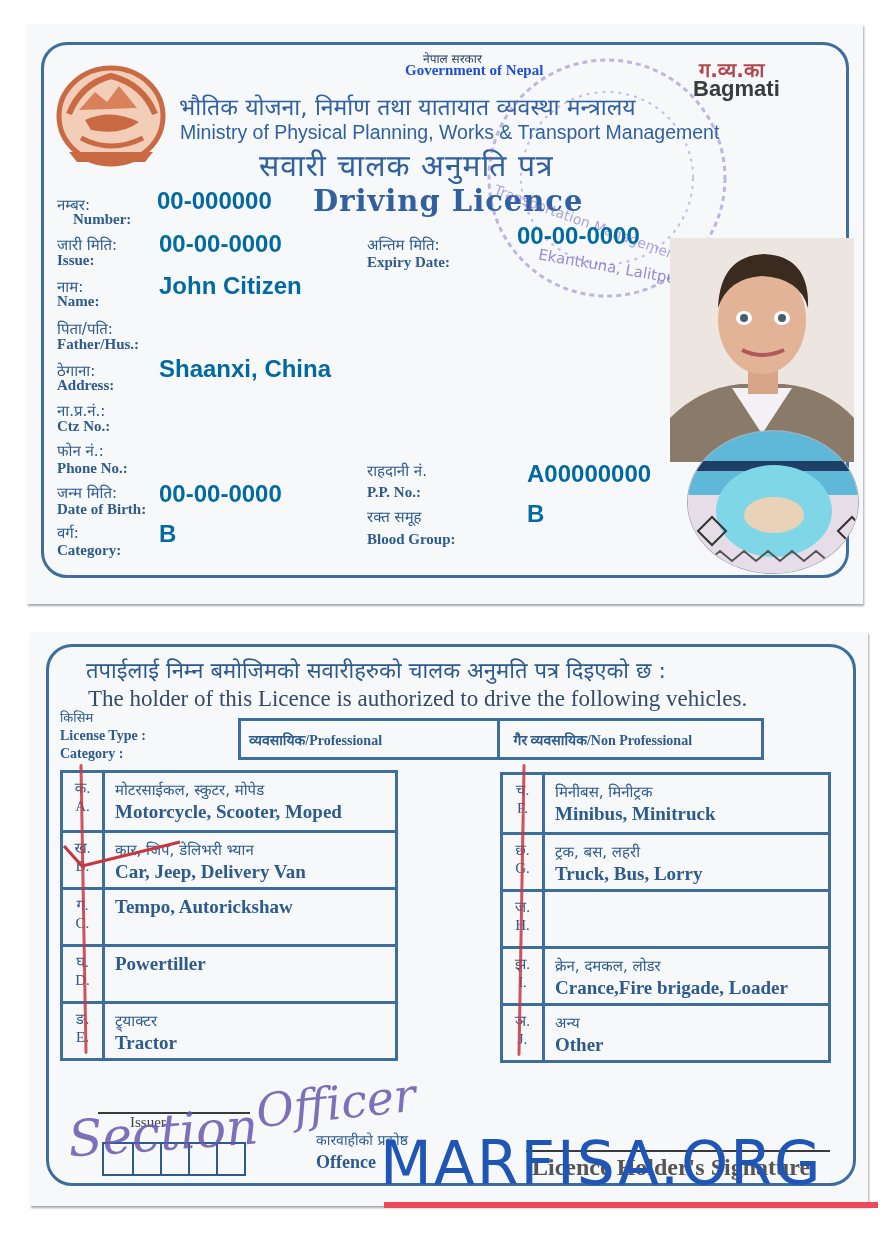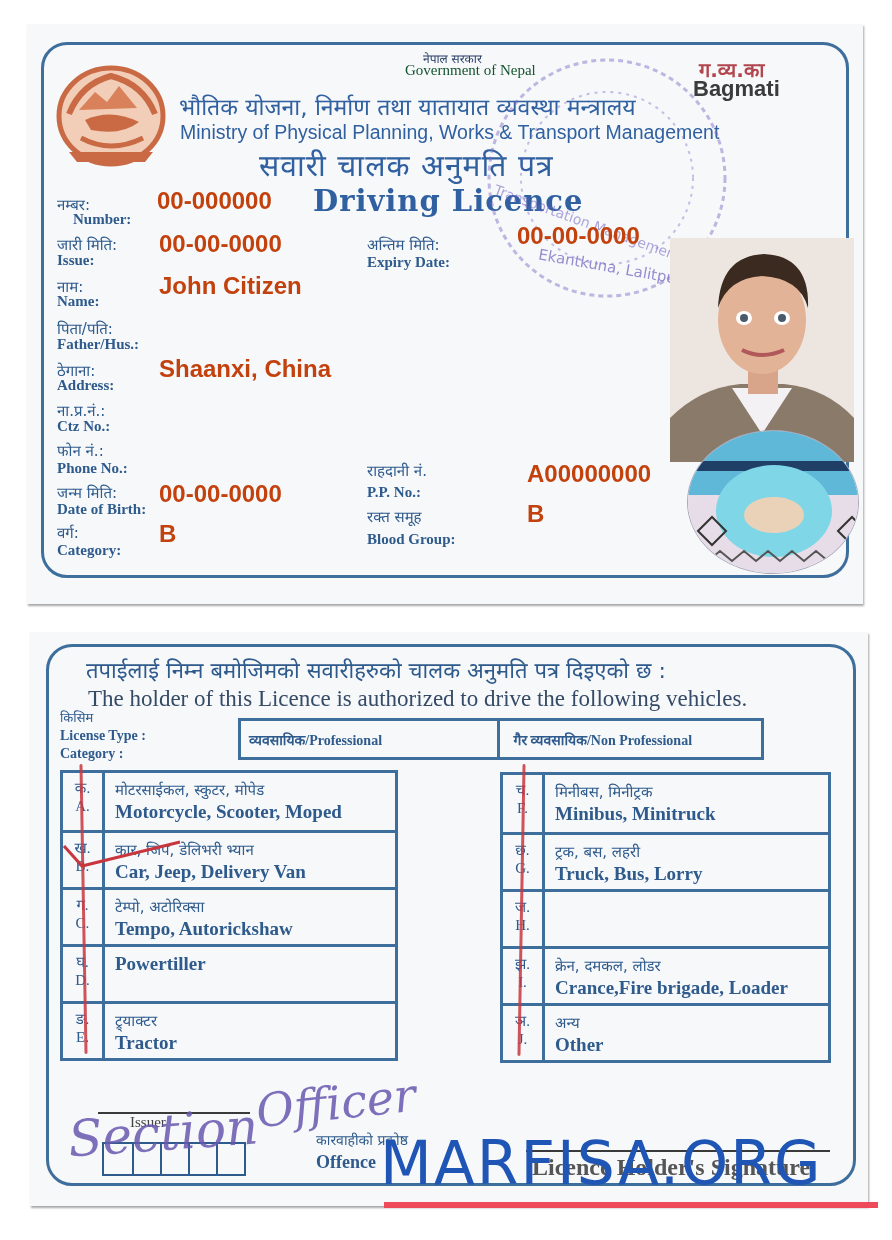--- a/index.html
+++ b/index.html
@@ -13,31 +13,31 @@
   .frame { position: absolute; border: 3px solid #3d6e9c; border-radius: 26px; }
   .front .frame { left: 14px; top: 18px; width: 808px; height: 536px; }
   .back .frame  { left: 16px; top: 12px; width: 810px; height: 542px; }
 
   .abs { position: absolute; white-space: nowrap; }
 
   
   .emblem { position: absolute; left: 24px; top: 30px; width: 120px; height: 120px; }
   .serial { color: #b54a55; font-family: "Liberation Serif", serif; font-size: 62px; letter-spacing: 2px; left: 164px; top: 26px; opacity: 0.92; }
   .gov-np { font-family: "DejaVu Sans", sans-serif; font-size: 12px; color: #2a3f66; left: 396px; top: 26px; }
-  .gov-en { font-family: "Liberation Serif", serif; font-weight: normal; font-size: 15px; color: #14532d; left: 378px; top: 38px; }
+  .gov-en { font-family: "Liberation Serif", serif; font-weight: bold; font-size: 15px; color: #1d4ed8; left: 378px; top: 38px; }
   .reg-np { font-family: "DejaVu Sans", sans-serif; font-weight: bold; font-size: 20px; color: #b2464e; left: 672px; top: 32px; }
   .reg-en { font-family: "Liberation Sans", sans-serif; font-weight: bold; font-size: 22px; color: #3b3b3b; left: 666px; top: 52px; }
   .min-np { font-family: "DejaVu Sans", sans-serif; font-size: 23px; color: #3060a0; left: 152px; top: 66px; }
   .min-en { font-family: "Liberation Sans", sans-serif; font-size: 19.5px; color: #3060a0; left: 153px; top: 97px; }
   .title-np { font-family: "DejaVu Serif", serif; font-size: 30px; color: #3060a0; left: 232px; top: 120px; letter-spacing: 1px; }
   .title-en { font-family: "DejaVu Serif", serif; font-weight: bold; font-size: 29px; color: #3060a0; left: 286px; top: 160px; letter-spacing: 1px; }
 
   .lbl-np { font-family: "DejaVu Sans", sans-serif; font-size: 15px; color: #2e5a8c; }
   .lbl-en { font-family: "Liberation Serif", serif; font-weight: bold; font-size: 15px; color: #2e5a8c; }
-  .val { font-family: "Liberation Sans", sans-serif; font-weight: bold; font-size: 24px; color: #c2410c; }
+  .val { font-family: "Liberation Sans", sans-serif; font-weight: bold; font-size: 24px; color: #0369a1; }
 
   .photo { position: absolute; left: 643px; top: 214px; width: 184px; height: 224px; background: #e8e2dc; overflow: hidden; }
   .hologram { position: absolute; left: 660px; top: 406px; width: 172px; height: 144px; border-radius: 50%; overflow: hidden; border: 1px solid #aab; }
 
   .stamp { position: absolute; left: 400px; top: 34px; width: 320px; height: 270px; pointer-events: none; }
 
   
   .auth-np { font-family: "DejaVu Sans", sans-serif; font-size: 22px; color: #2e5a8c; left: 56px; top: 22px; }
   .auth-en { font-family: "Liberation Serif", serif; font-size: 23px; color: #354a66; left: 58px; top: 54px; }
   .lt-np { font-family: "DejaVu Sans", sans-serif; font-size: 13px; left: 30px; top: 76px; color: #2e5a8c; }
@@ -205,21 +205,20 @@
     <div class="vrow">
       <div class="vcode"><span>ख.</span><br><span>B.</span></div>
       <div class="vtext">
           <span class="np">कार, जिप, डेलिभरी भ्यान</span>
           <span class="en">Car, Jeep, Delivery Van</span>
         </div>
     </div>
     <div class="vrow">
       <div class="vcode"><span>ग.</span><br><span>C.</span></div>
       <div class="vtext">
-          <span class="np">टेम्पो, अटोरिक्सा</span>
           <span class="en">Tempo, Autorickshaw</span>
         </div>
     </div>
     <div class="vrow">
       <div class="vcode"><span>घ.</span><br><span>D.</span></div>
       <div class="vtext">
           <span class="en">Powertiller</span>
         </div>
     </div>
     <div class="vrow">

